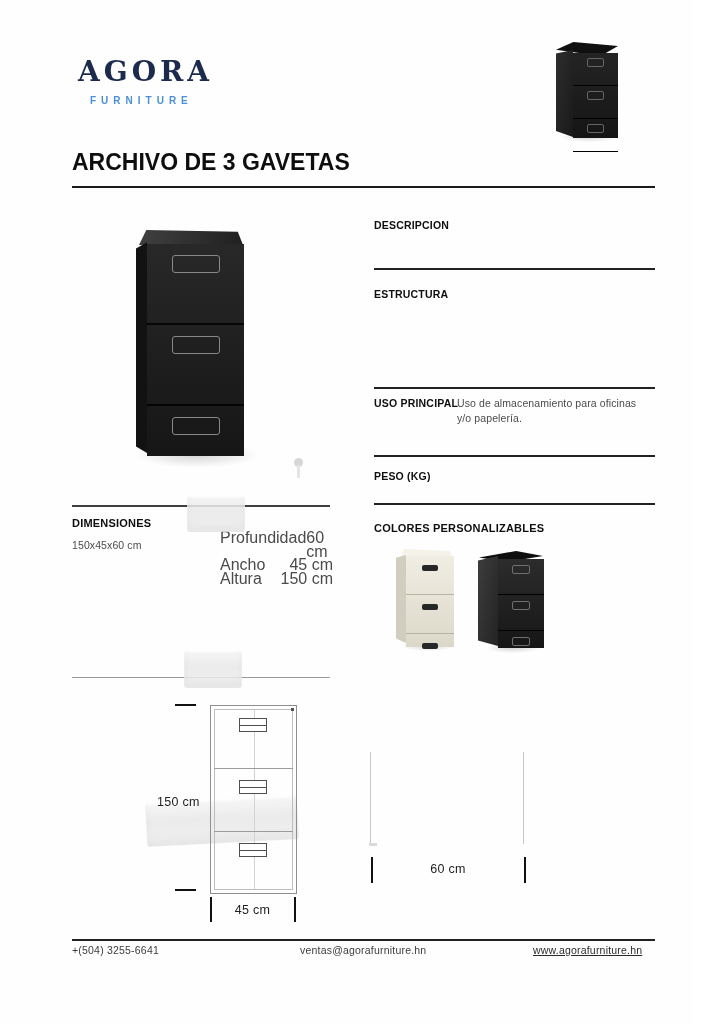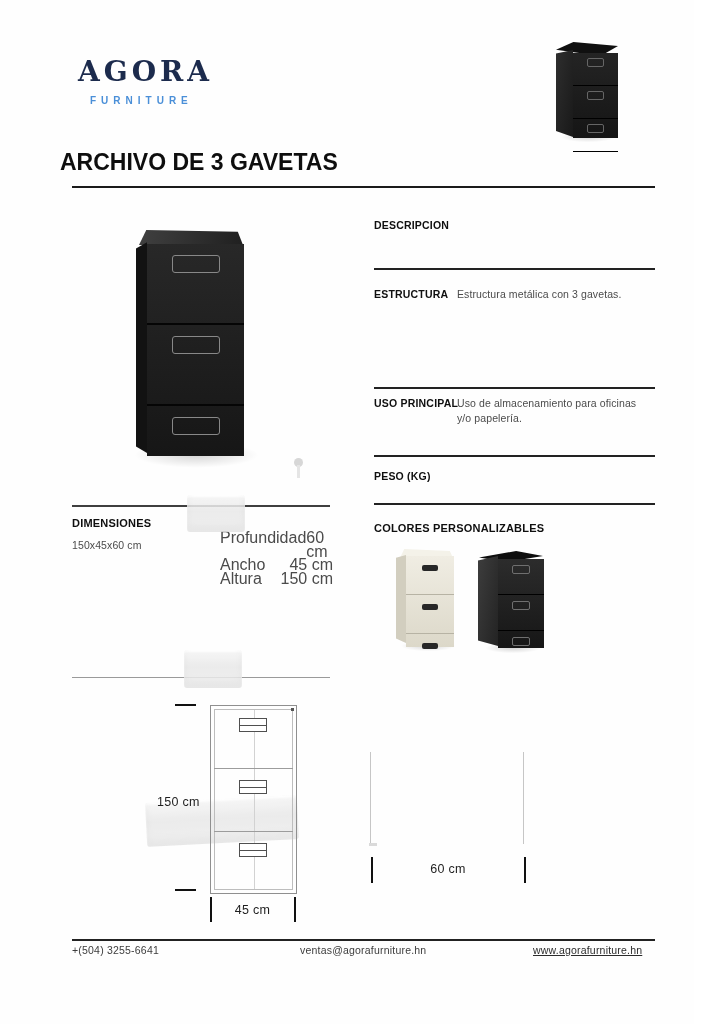--- a/index.html
+++ b/index.html
@@ -126,21 +126,21 @@
       <div class="s-drawer">
           <div class="s-holder"></div>
         </div>
       <div class="s-drawer">
           <div class="s-holder"></div>
         </div>
     </div>
   </div>
 
   
-  <div class="abs title" style="left:60px;top:149px;">ARCHIVO DE 3 GAVETAS</div>
+  <div class="abs title" style="left:72px;top:149px;">ARCHIVO DE 3 GAVETAS</div>
   <div class="abs rule-thick" style="left:72px;top:186px;width:583px;"></div>
 
   
   <div class="cab" style="left:136px;top:230px;width:112px;height:240px;">
     <div class="shadow" style="left:-22px;top:208px;width:165px;height:34px;"></div>
     <div class="m-top"></div>
     <div class="m-side"></div>
     <div class="m-front">
       <div class="m-drawer">
           <div class="m-holder"></div>
@@ -157,21 +157,20 @@
   <span>
     <span class="pin-head abs" style="left:294px;top:458px;"></span>
     <span class="pin-stem abs" style="left:297px;top:465px;"></span>
   </span>
 
   
   <div class="abs speclabel" style="left:374px;top:219px;">DESCRIPCION</div>
   <div class="abs rule" style="left:374px;top:268px;width:281px;"></div>
 
   <div class="abs speclabel" style="left:374px;top:288px;">ESTRUCTURA</div>
-  <div class="abs specvalue" style="left:457px;top:287px;width:200px;">Estructura metálica con 3 gavetas.</div>
   <div class="abs rule" style="left:374px;top:387px;width:281px;"></div>
 
   <div class="abs speclabel" style="left:374px;top:397px;">USO PRINCIPAL</div>
   <div class="abs specvalue" style="left:457px;top:396px;width:190px;">Uso de almacenamiento para oficinas y/o papelería.</div>
   <div class="abs rule" style="left:374px;top:455px;width:281px;"></div>
 
   <div class="abs speclabel" style="left:374px;top:470px;">PESO (KG)</div>
   <div class="abs specvalue" style="left:457px;top:470px;width:200px;"></div>
   <div class="abs rule" style="left:374px;top:503px;width:281px;"></div>
 

